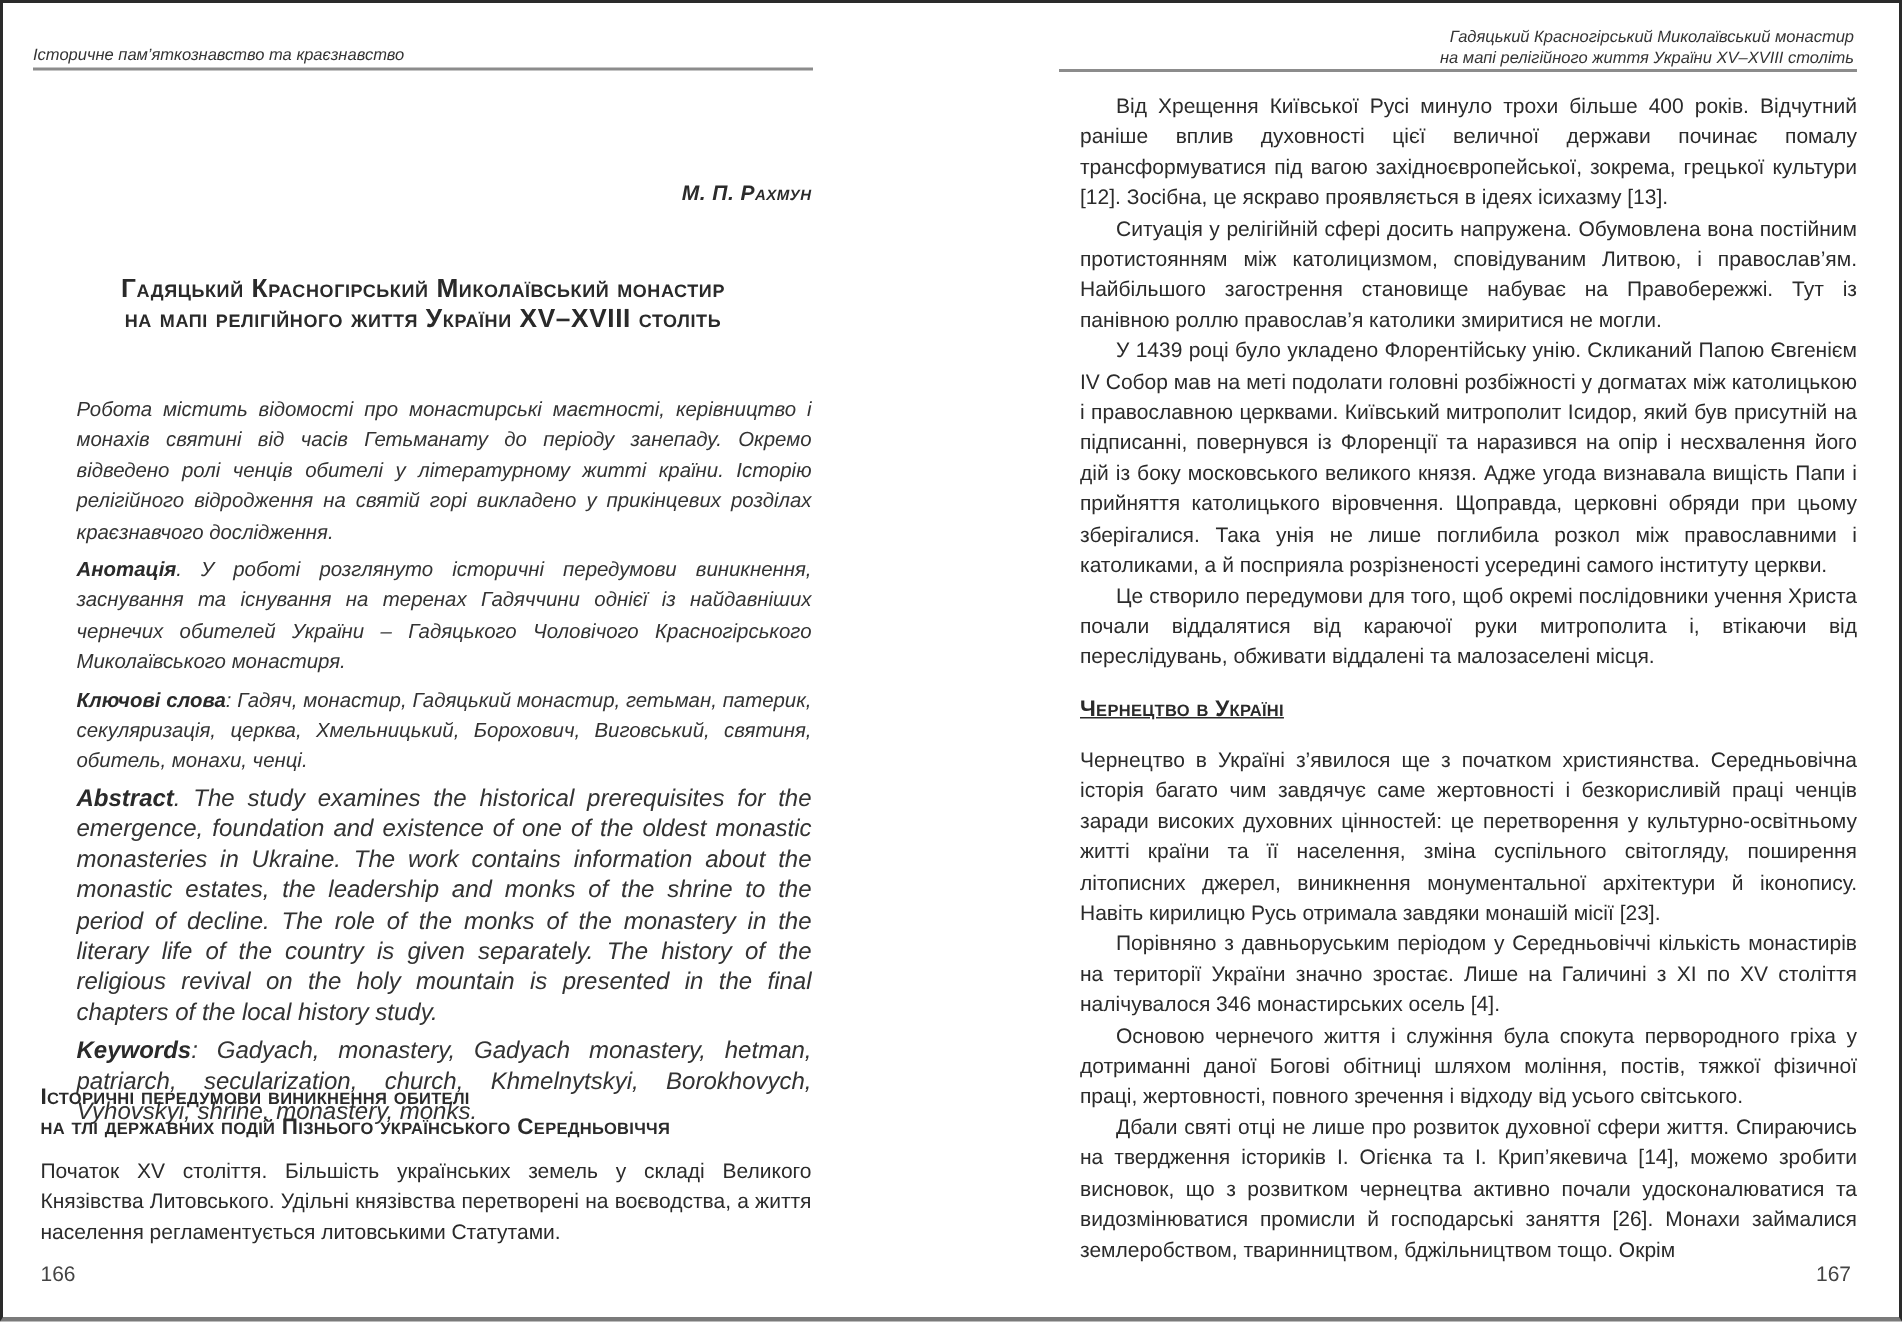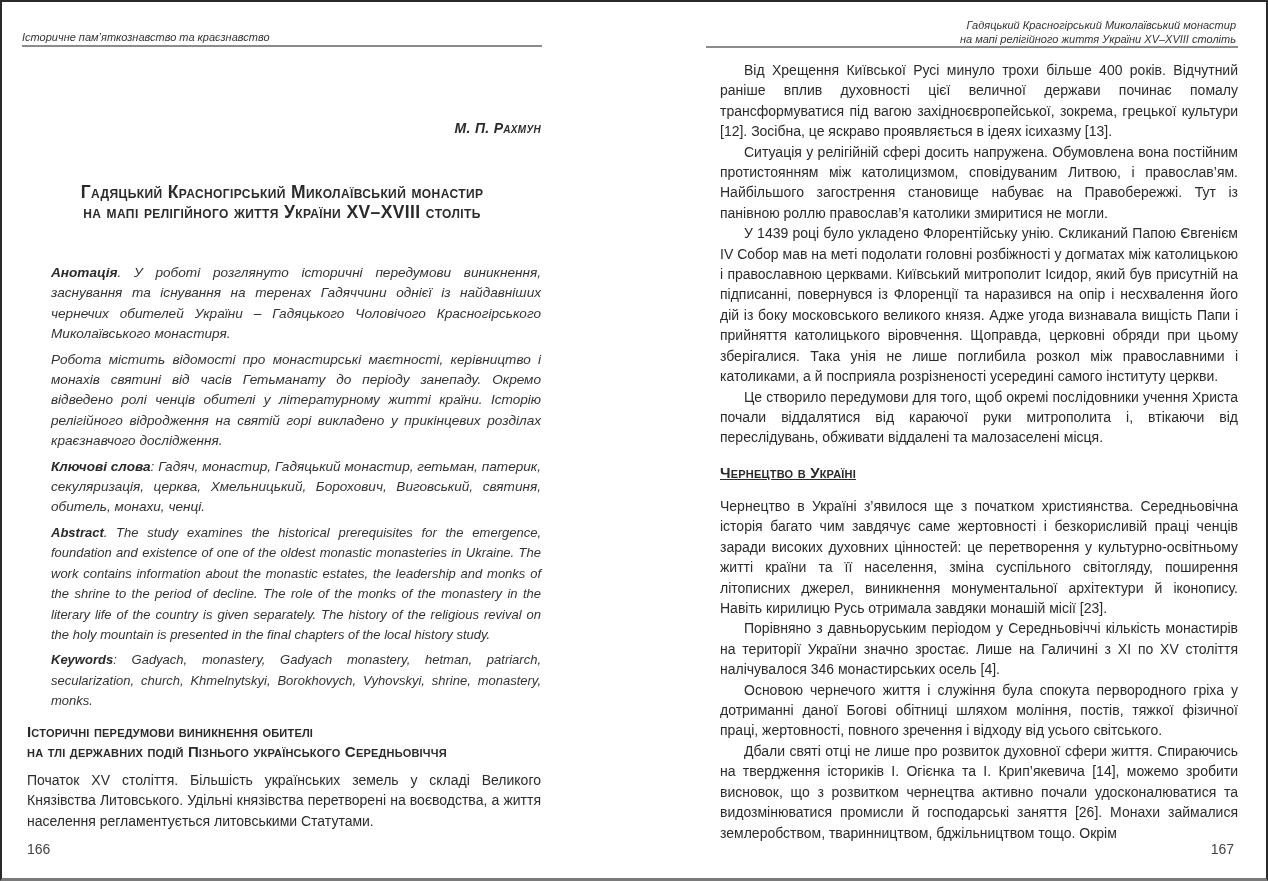--- a/index.html
+++ b/index.html
@@ -46,21 +46,21 @@
     font-variant: small-caps; color: #2a2a2a; letter-spacing: 0.4px;
   }
 
   .abstract-block {
     position: absolute; left: 51px; width: 490px; top: 263px;
     font-style: italic; font-size: 13.6px; line-height: 20.4px; color: #333;
     text-align: justify;
   }
   .abstract-block p { margin: 0 0 5px 0; }
   .abstract-block b { font-weight: bold; font-style: italic; color: #2a2a2a; }
-  .abstract-block .en { font-size: 13px; }
+  .abstract-block .en { font-size: 16px; }
 
   .section-heading {
     position: absolute; font-weight: bold; font-size: 15px; line-height: 20px;
     font-variant: small-caps; color: #2a2a2a; letter-spacing: 0.2px;
   }
   #sh-left { left: 27px; top: 722px; width: 520px; }
   #sh-right { left: 86px; top: 463px; width: 520px; text-decoration: underline; }
 
   .body-text {
     position: absolute; font-size: 14px; line-height: 20.4px; color: #2b2b2b;
@@ -84,22 +84,22 @@
   <div class="rule" id="lrule"></div>
 
   <div class="author">М. П. Рахмун</div>
 
   <div class="title">
     <div>Гадяцький Красногірський Миколаївський монастир</div>
     <div>на мапі релігійного життя України XV–XVIII століть</div>
   </div>
 
   <div class="abstract-block">
+    <p>Робота містить відомості про монастирські маєтності, керівництво і монахів святині від часів Гетьманату до періоду занепаду. Окремо відведено ролі ченців обителі у літературному житті країни. Історію релігійного відродження на святій горі викладено у прикінцевих розділах краєзнавчого дослідження.</p>
     <p><b>Анотація</b><span>. У роботі розглянуто історичні передумови виникнення, заснування та існування на теренах Гадяччини однієї із найдавніших чернечих обителей України – Гадяцького Чоловічого Красногірського Миколаївського монастиря.</span></p>
-    <p>Робота містить відомості про монастирські маєтності, керівництво і монахів святині від часів Гетьманату до періоду занепаду. Окремо відведено ролі ченців обителі у літературному житті країни. Історію релігійного відродження на святій горі викладено у прикінцевих розділах краєзнавчого дослідження.</p>
     <p><b>Ключові слова</b><span>: Гадяч, монастир, Гадяцький монастир, гетьман, патерик, секуляризація, церква, Хмельницький, Борохович, Виговський, святиня, обитель, монахи, ченці.</span></p>
     <p class="en"><b>Abstract</b><span>. The study examines the historical prerequisites for the emergence, foundation and existence of one of the oldest monastic monasteries in Ukraine. The work contains information about the monastic estates, the leadership and monks of the shrine to the period of decline. The role of the monks of the monastery in the literary life of the country is given separately. The history of the religious revival on the holy mountain is presented in the final chapters of the local history study.</span></p>
     <p class="en"><b>Keywords</b><span>: Gadyach, monastery, Gadyach monastery, hetman, patriarch, secularization, church, Khmelnytskyi, Borokhovych, Vyhovskyi, shrine, monastery, monks.</span></p>
   </div>
 
   <div class="section-heading" id="sh-left">
     <div>Історичні передумови виникнення обителі</div>
     <div>на тлі державних подій Пізнього українського Середньовіччя</div>
   </div>
 

